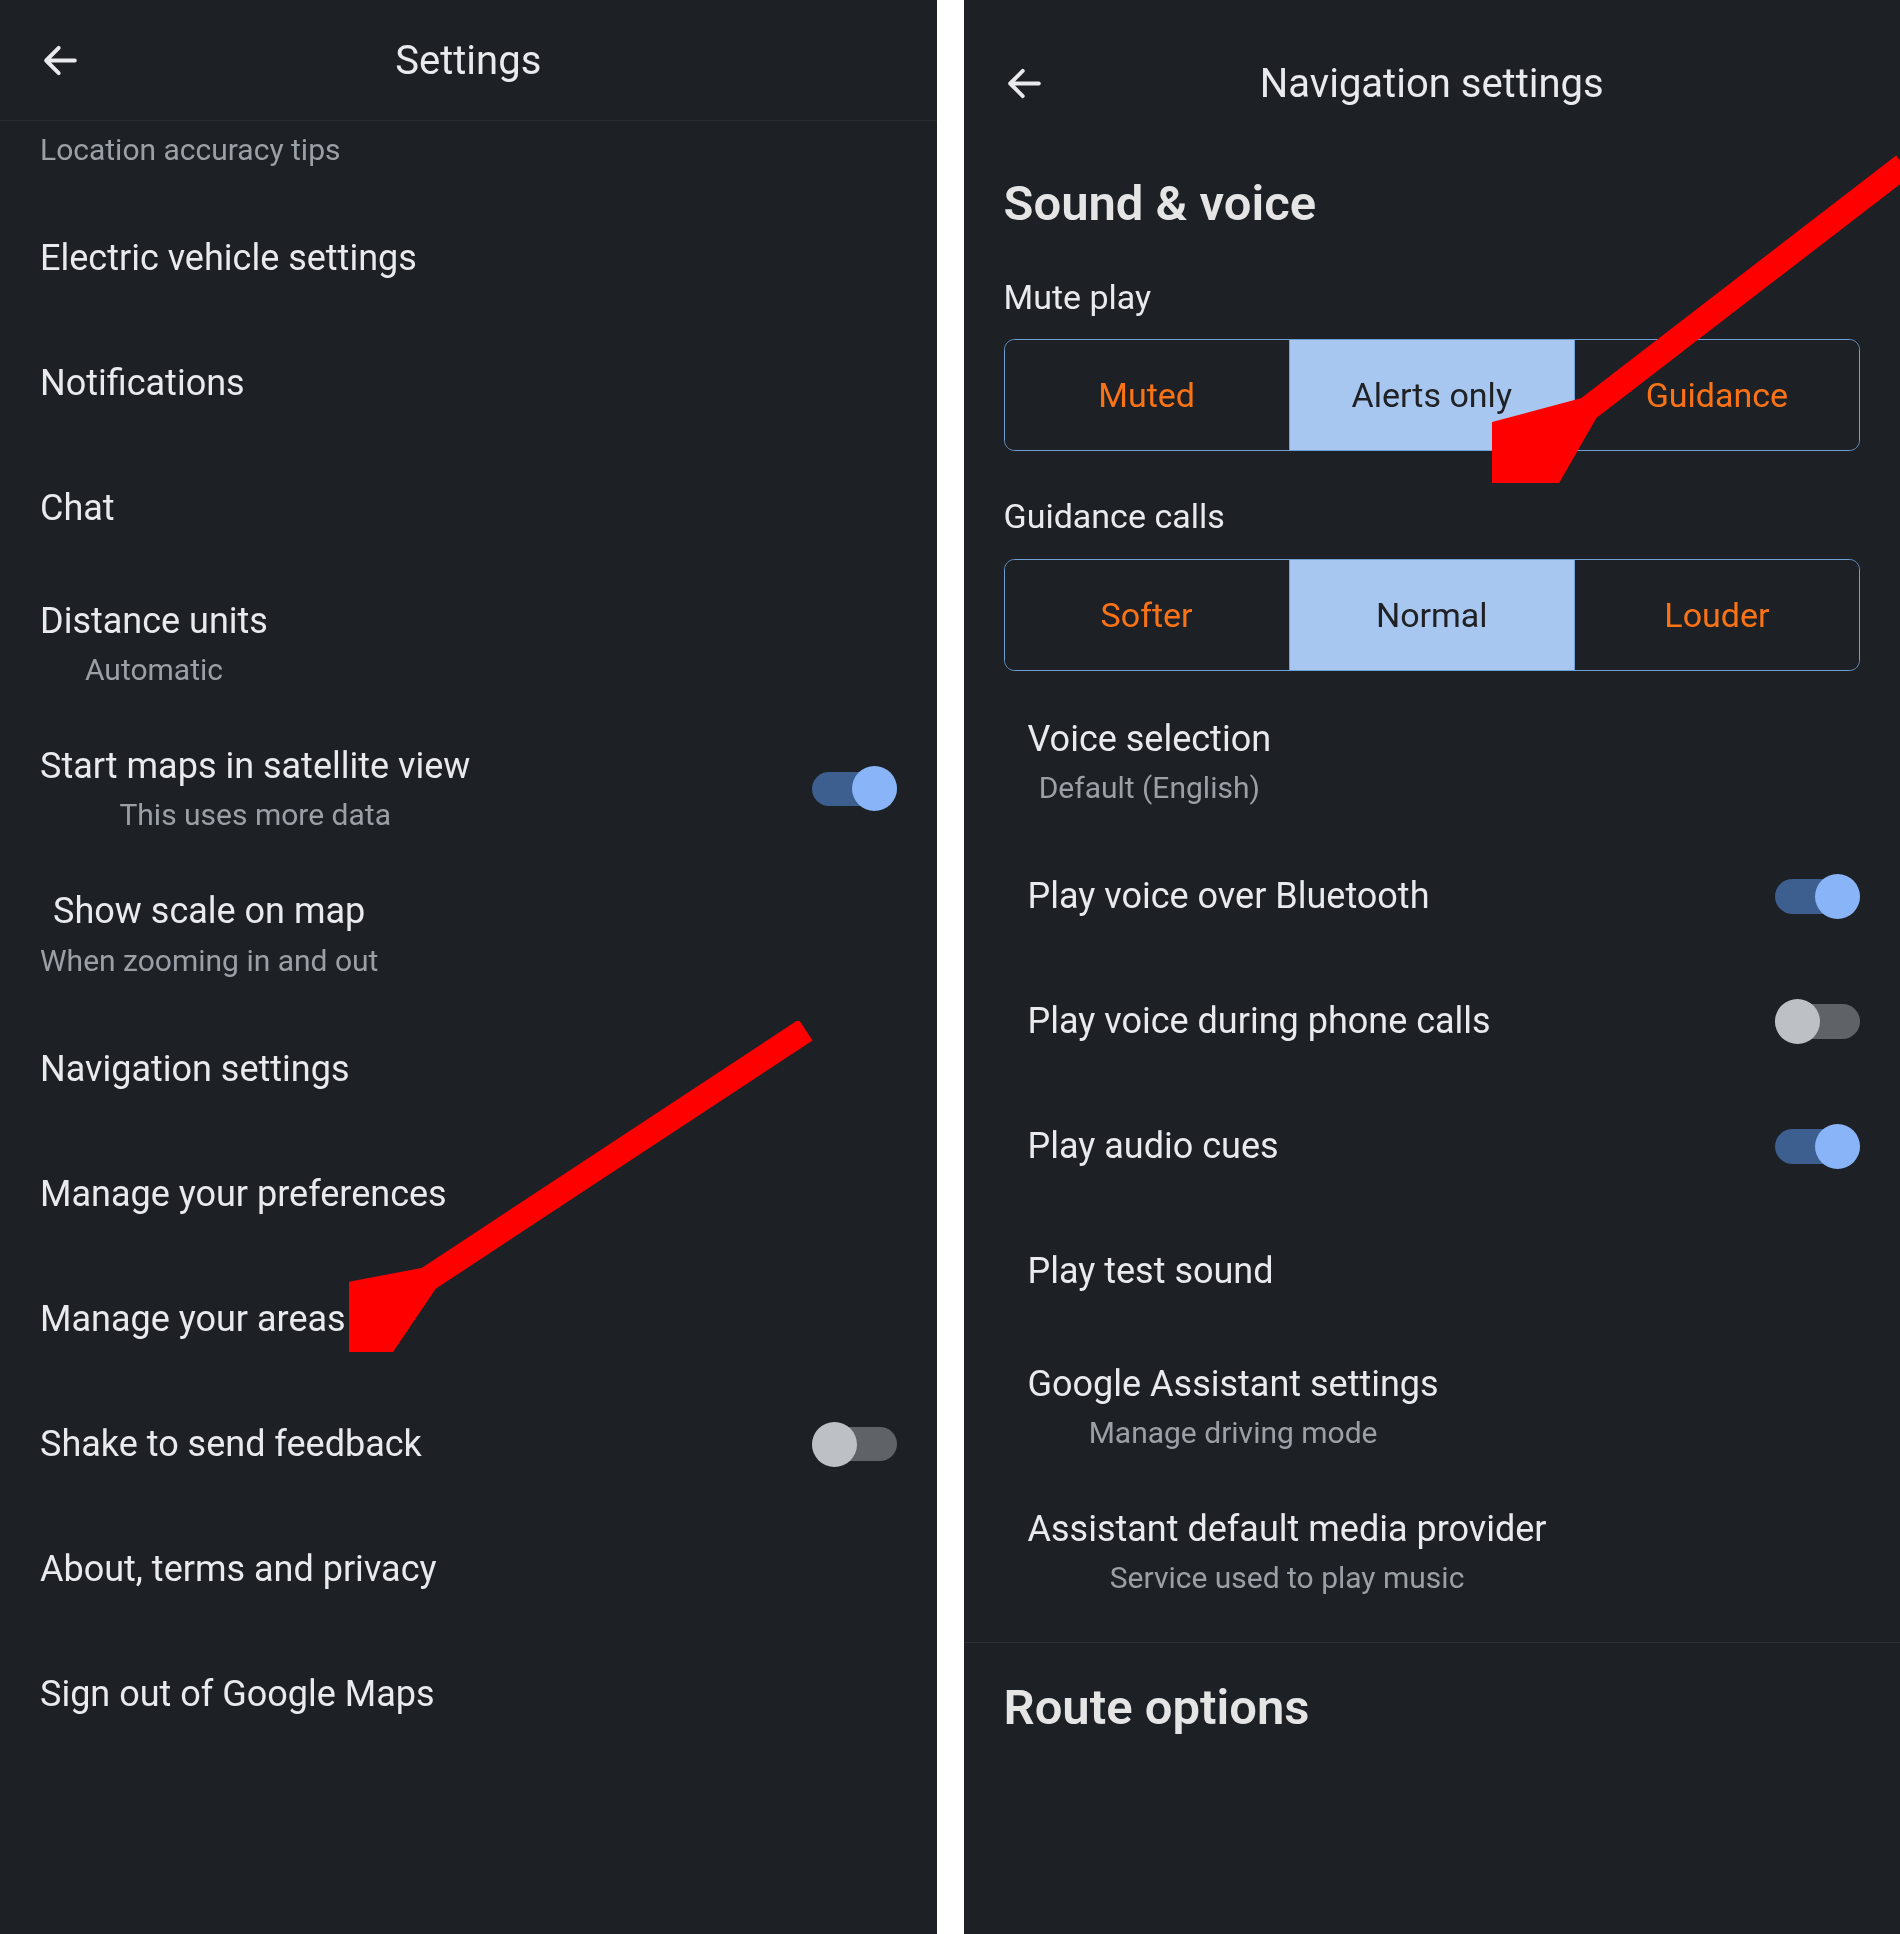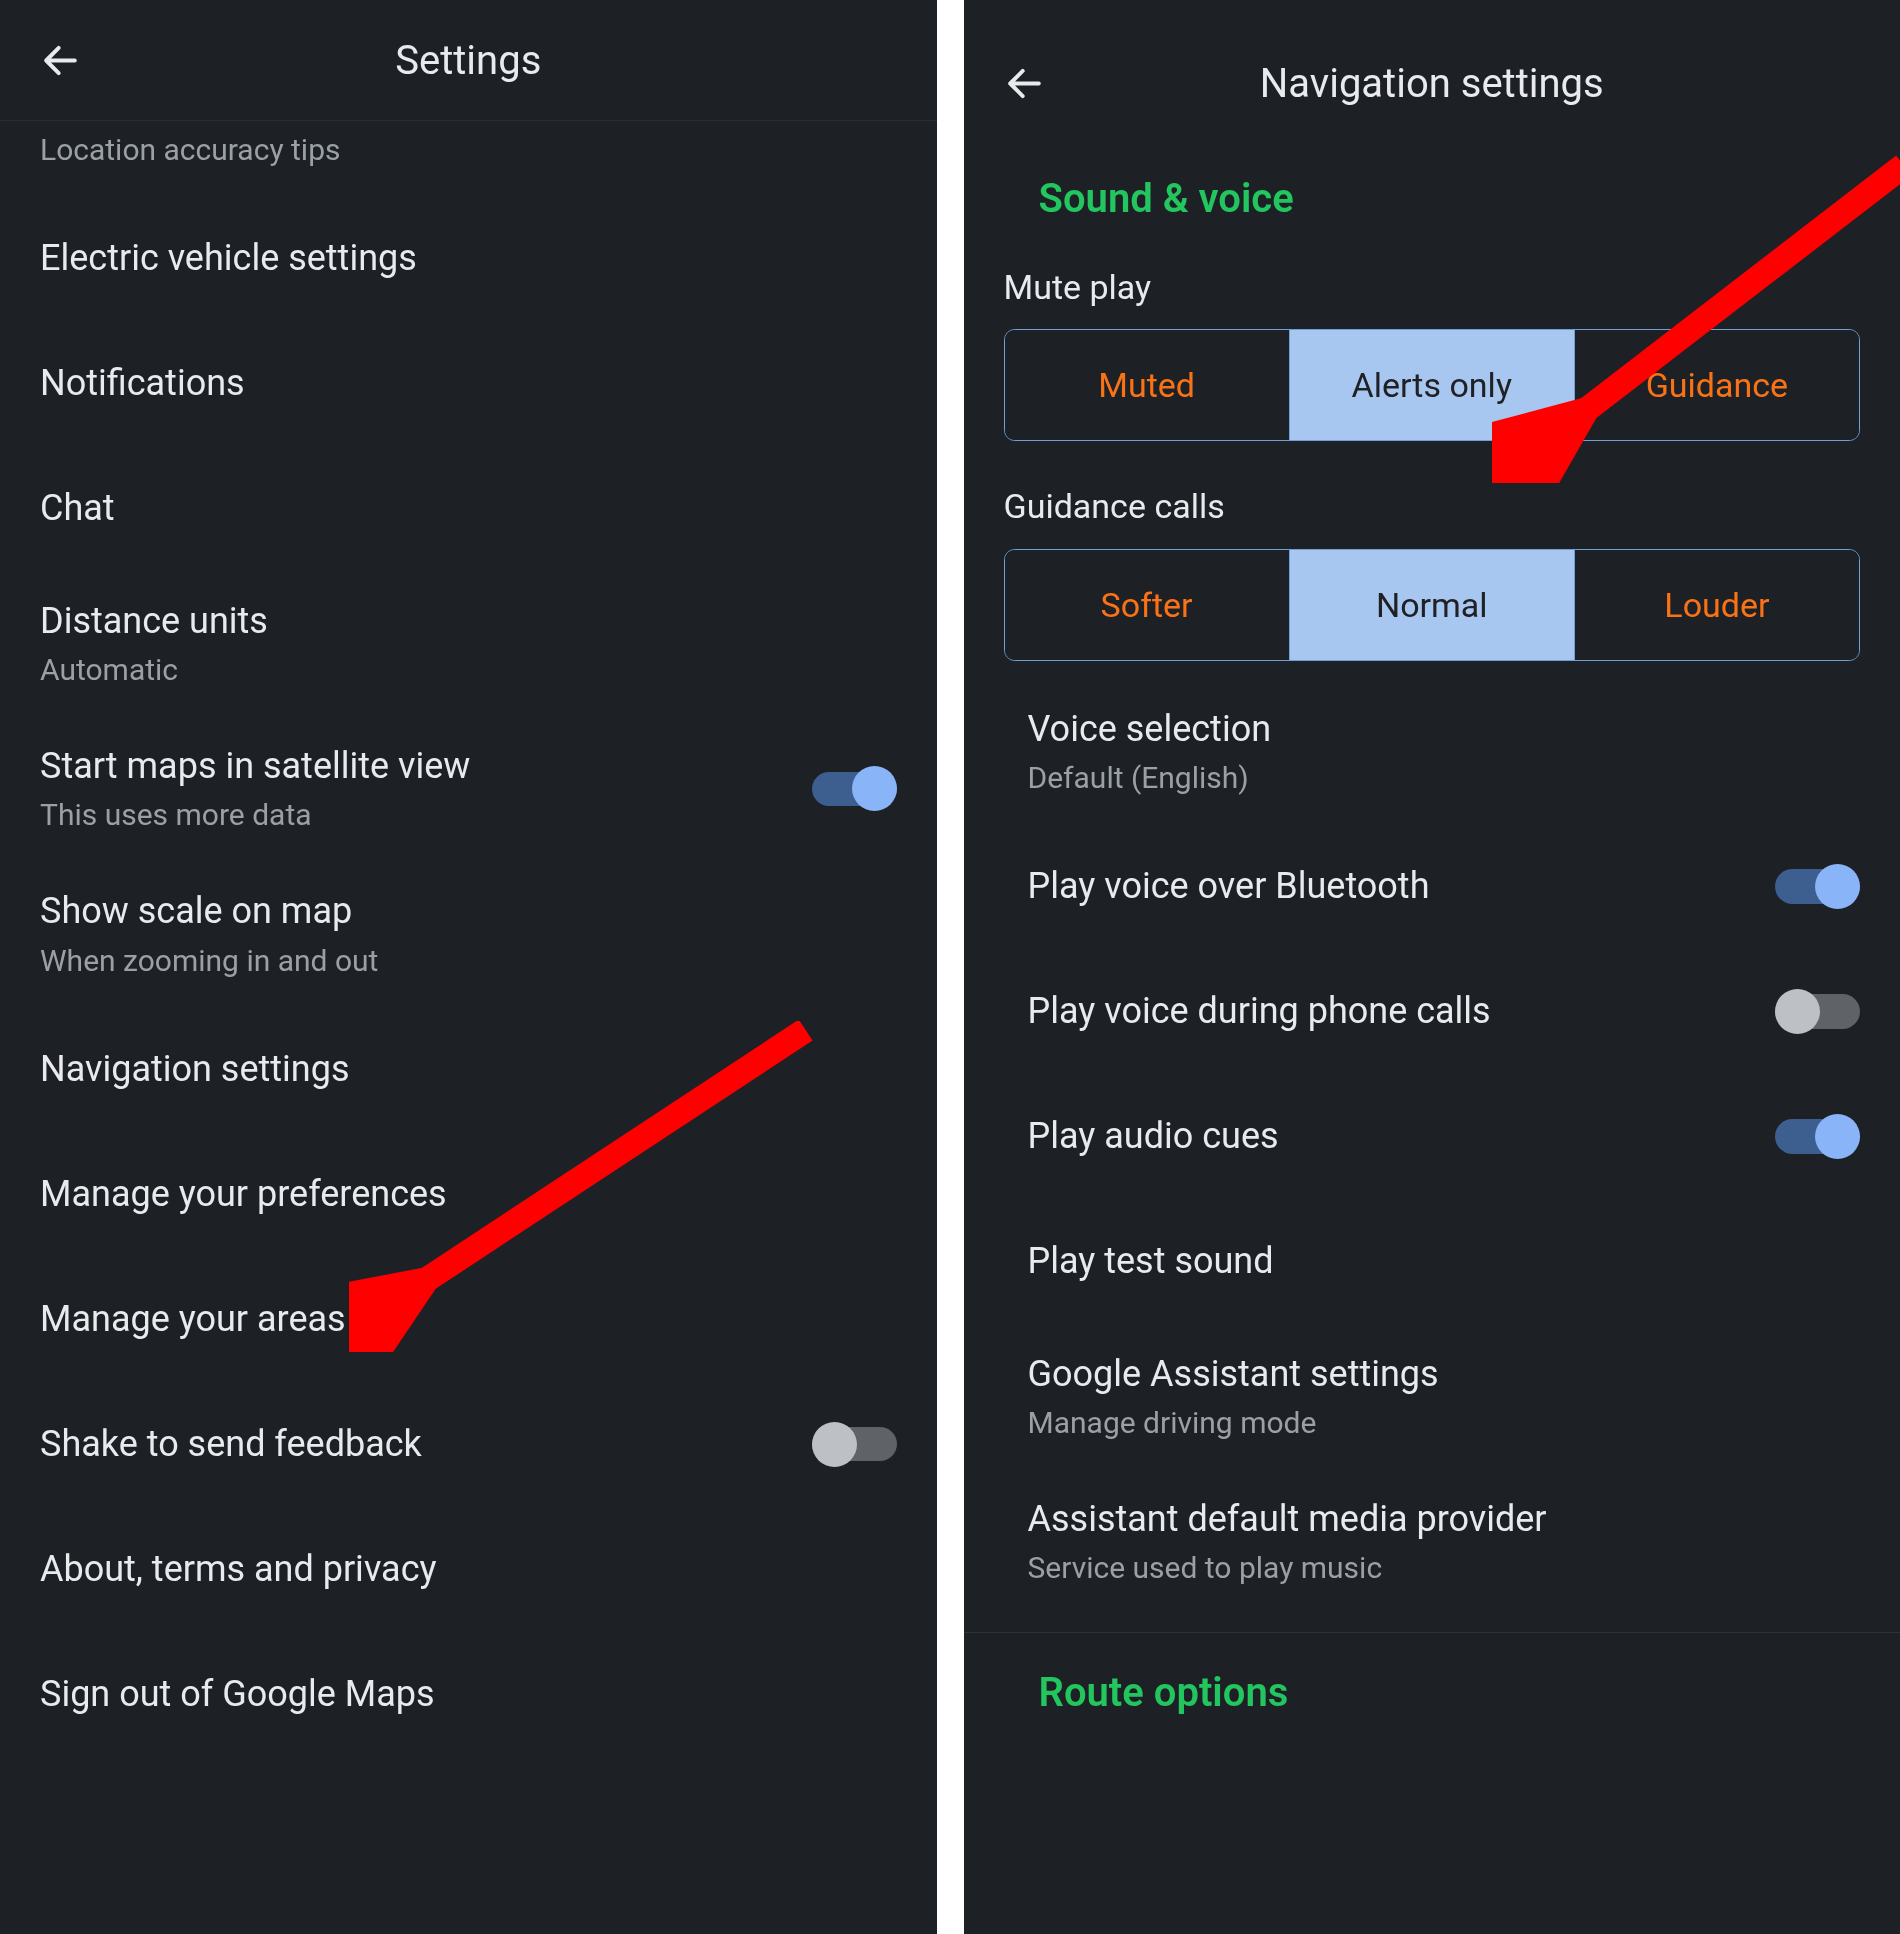--- a/index.html
+++ b/index.html
@@ -51,43 +51,43 @@
 
   
   .list { padding: 0 0; }
   .item {
     padding: 27px 40px;
     display: flex;
     align-items: center;
     justify-content: space-between;
     min-height: 125px;
     cursor: pointer;
+    text-align: center;
   }
   .item .texts { display: flex; flex-direction: column; gap: 5.4px; }
   .item .title {
     font-size: 36px;
     font-weight: 400;
     color: #e8eaed;
     line-height: 1.3;
   }
   .item .subtitle {
     font-size: 30px;
     color: #9aa0a6;
     line-height: 1.3;
   }
   .item.truncated-top { padding-top: 9px; min-height: auto; }
   .item.truncated-top .title { color: #9aa0a6; font-size: 30px; }
 
   
   .section-header {
-    font-size: 40px;
+    font-size: 49px;
     font-weight: 600;
-    color: #22c55e;
+    color: #e5e5e5;
     padding: 36px 40px 18px 40px;
-    margin-left: 35px;
   }
   .section-label {
     font-size: 34px;
     color: #e8eaed;
     padding: 27px 40px 13.4px 40px;
   }
   .section-divider {
     height: 0.9px;
     background: rgba(255,255,255,0.08);
     margin: 18px 0 0 0;

